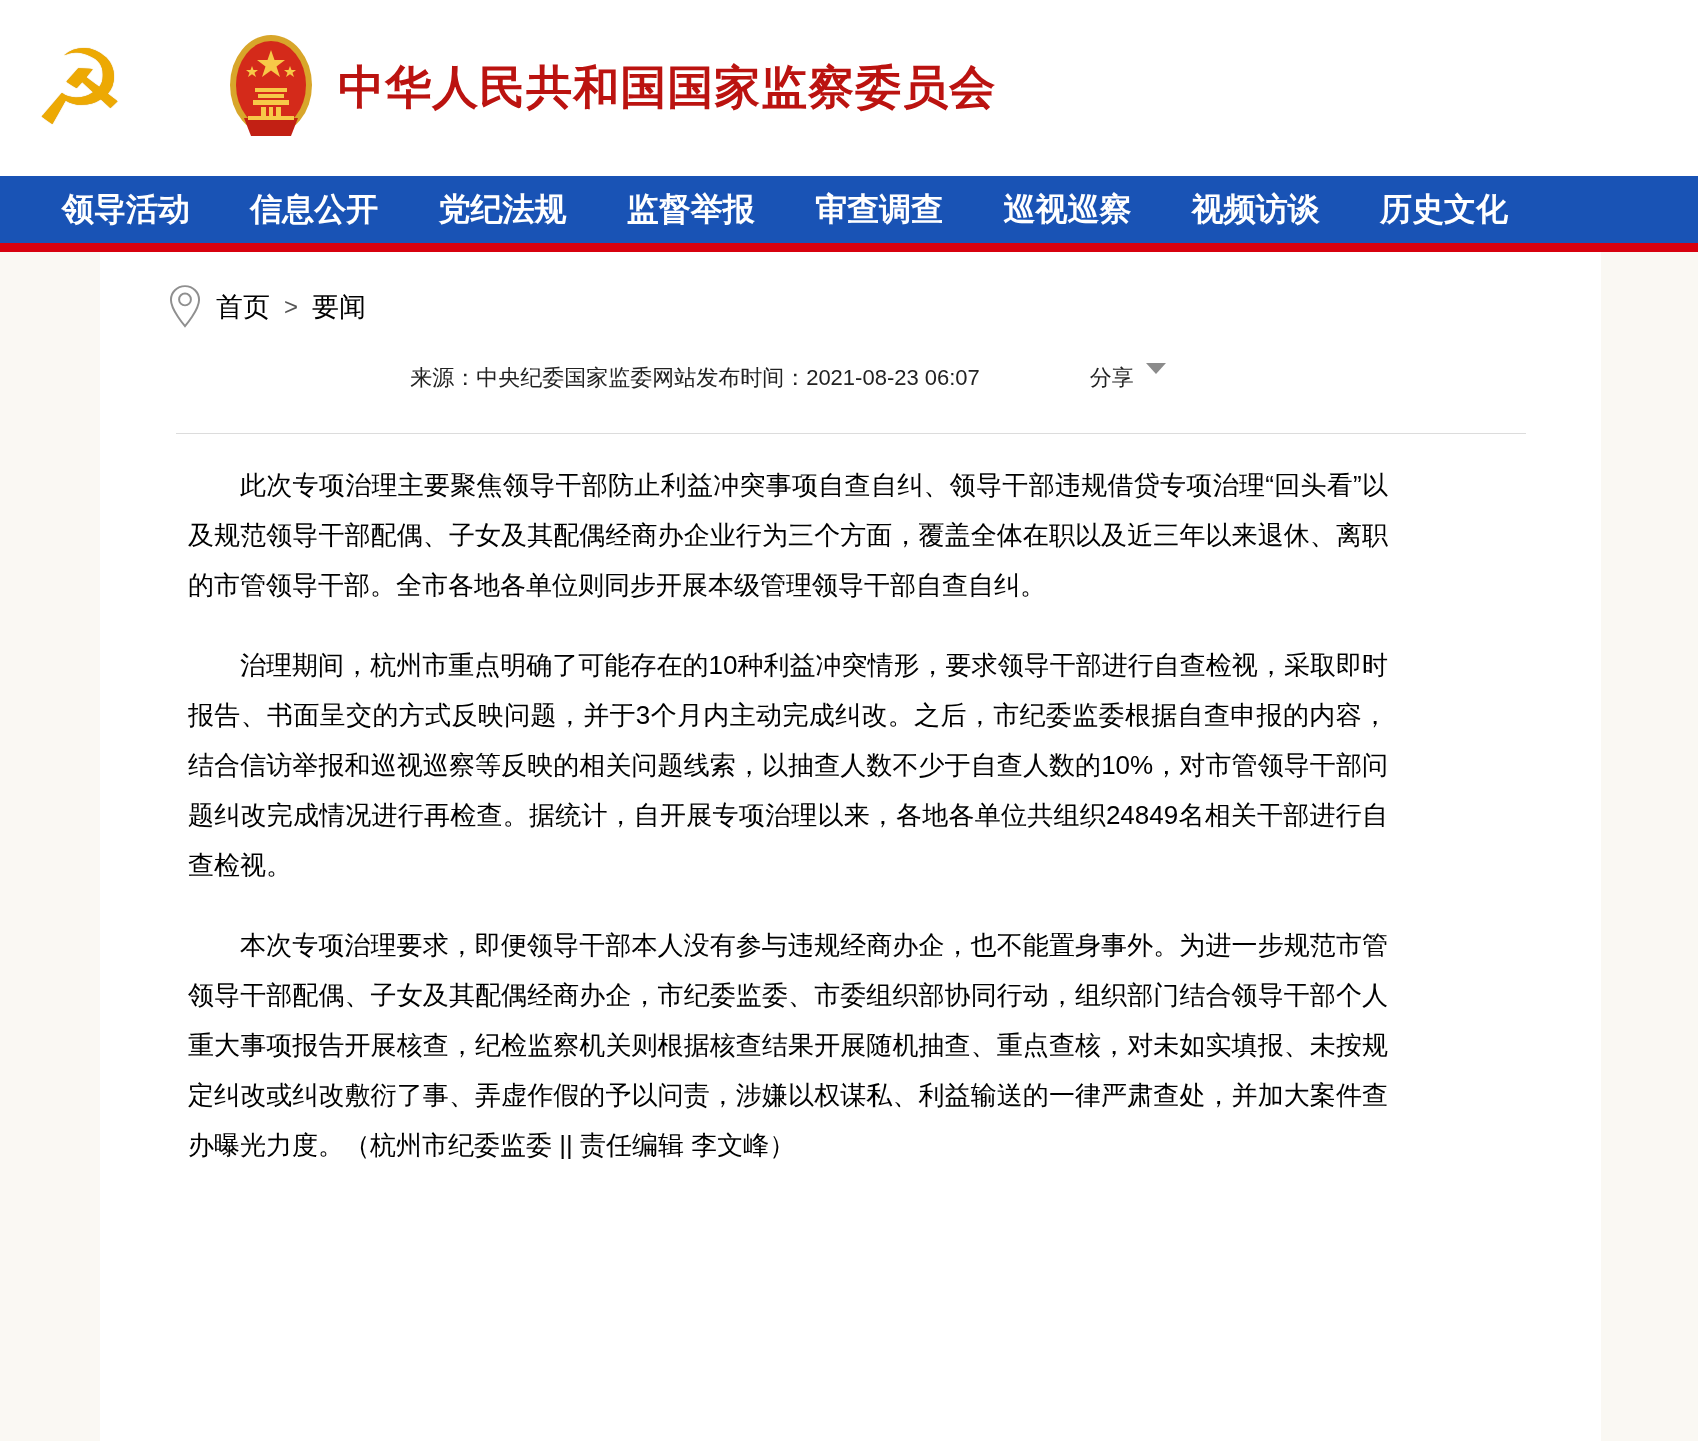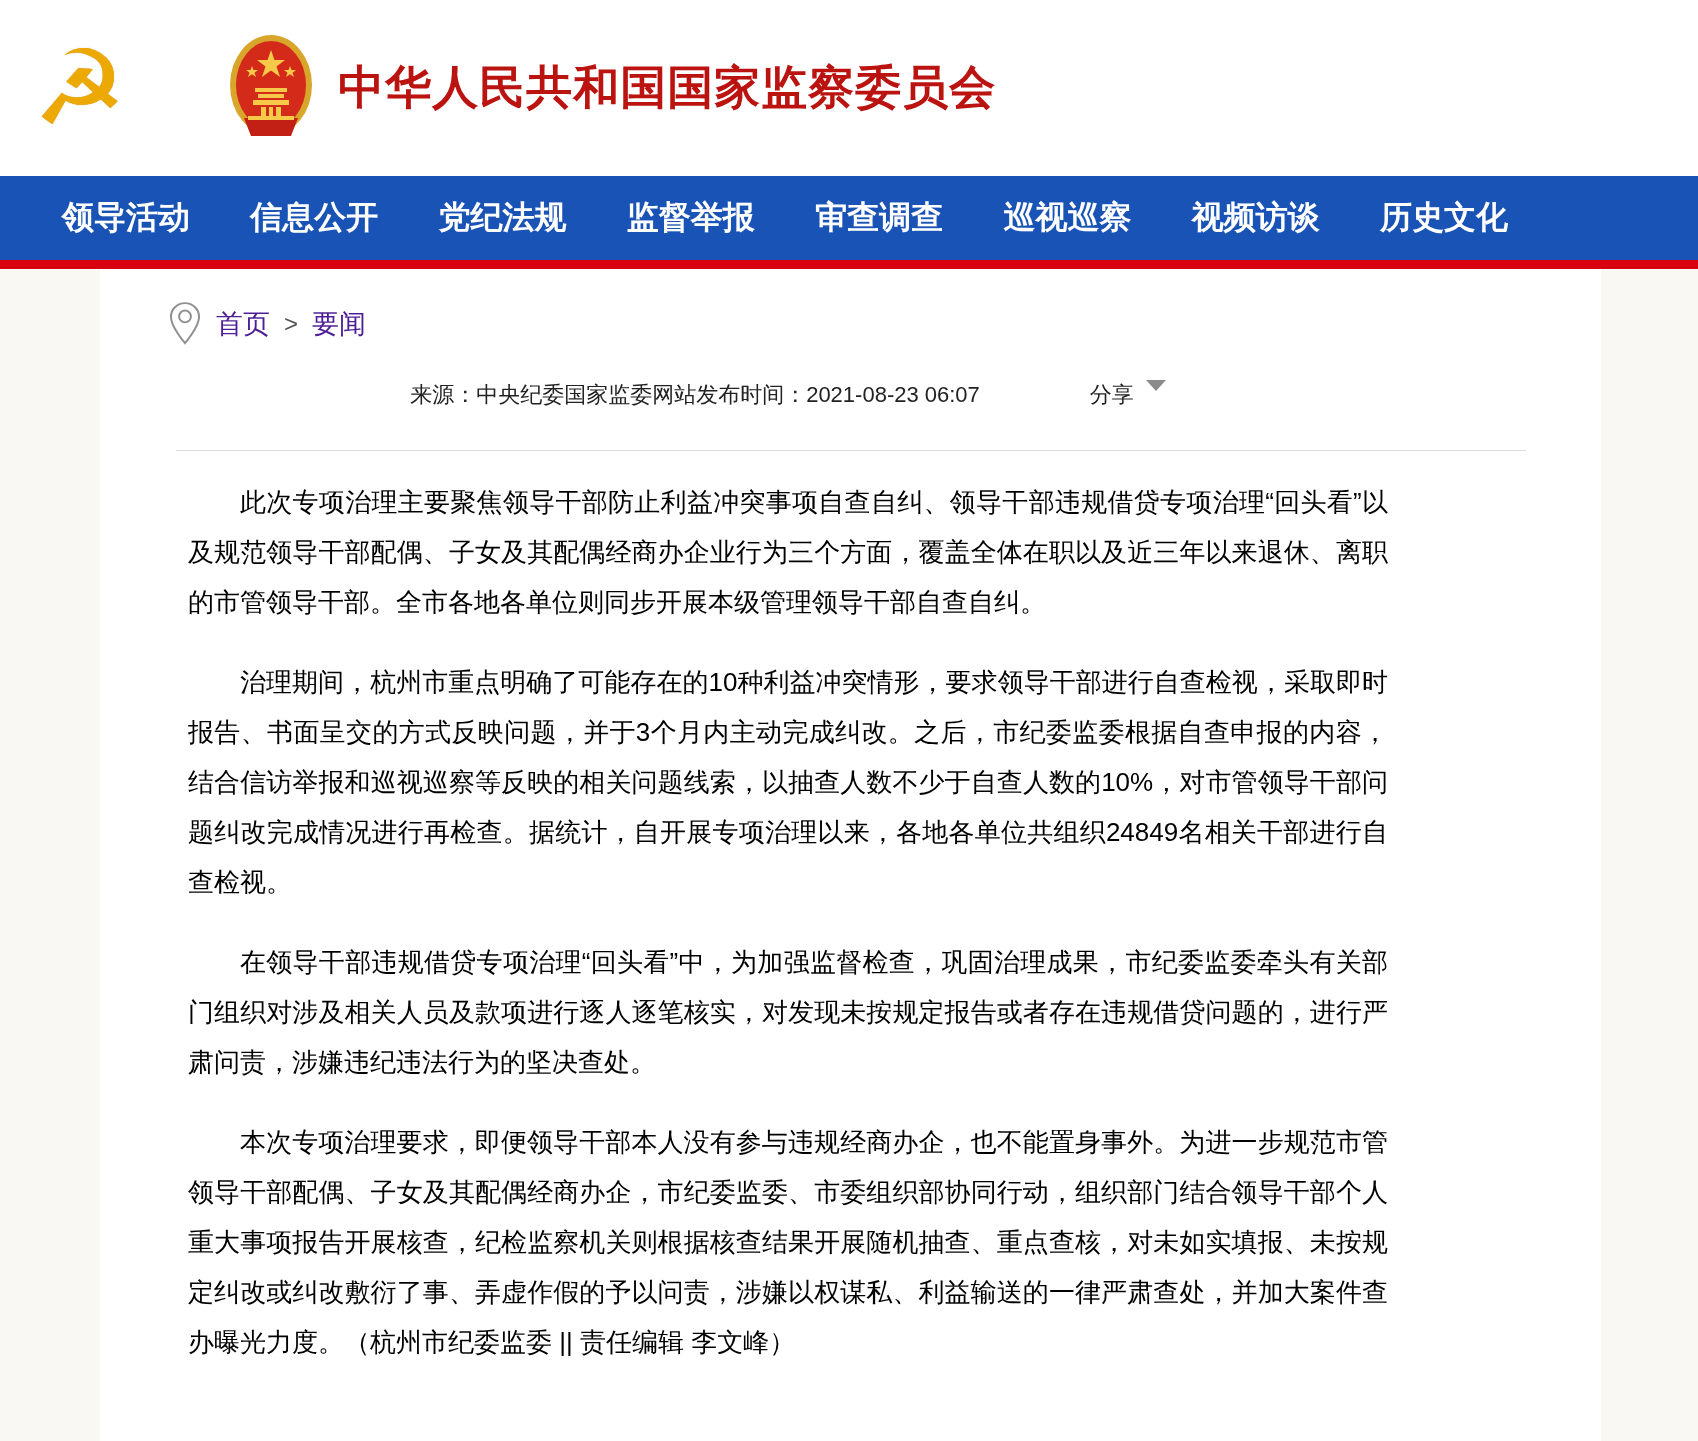--- a/index.html
+++ b/index.html
@@ -35,21 +35,21 @@
     font-weight: bold;
     color: #bb1310;
     white-space: nowrap;
   }
   .brand-text.big { font-size: 53px; letter-spacing: 2px; }
   .brand-text.small { font-size: 46px; letter-spacing: 1px; }
   .national-emblem { margin-right: 24px; display:block; }
 
   
   .main-nav {
-    height: 84px;
+    height: 67px;
     background: #1953b5;
     display: flex;
     align-items: center;
     justify-content: space-between;
     padding: 0 190px 0 62px;
   }
   .main-nav a {
     color: #ffffff;
     text-decoration: none;
     font-family: "Liberation Serif", serif;
@@ -70,21 +70,21 @@
 
   
   .breadcrumb {
     margin: 4px 0 0 68px;
     display: flex;
     align-items: center;
     font-size: 27px;
     color: #3c3c3c;
   }
   .breadcrumb .pin { margin-right: 14px; display:block; }
-  .breadcrumb a { color: #4c1d95; text-decoration: none; }
+  .breadcrumb a { color: #000000; text-decoration: none; }
   .breadcrumb .sep { margin: 0 14px; color: #555; font-size: 24px; }
 
   
   .article-head { width: 1200px; margin-left: 88px; text-align: center; }
   .article-title {
     margin: 44px 0 0 0;
     font-size: 37px;
     font-weight: bold;
     color: #27648d;
     letter-spacing: 1px;
@@ -194,18 +194,17 @@
           <span class="share-caret"></span>
         </span>
       </div>
     </div>
 
     <div class="divider"></div>
 
     <div class="article-body">
       <p>此次专项治理主要聚焦领导干部防止利益冲突事项自查自纠、领导干部违规借贷专项治理“回头看”以及规范领导干部配偶、子女及其配偶经商办企业行为三个方面，覆盖全体在职以及近三年以来退休、离职的市管领导干部。全市各地各单位则同步开展本级管理领导干部自查自纠。</p>
       <p>治理期间，杭州市重点明确了可能存在的10种利益冲突情形，要求领导干部进行自查检视，采取即时报告、书面呈交的方式反映问题，并于3个月内主动完成纠改。之后，市纪委监委根据自查申报的内容，结合信访举报和巡视巡察等反映的相关问题线索，以抽查人数不少于自查人数的10%，对市管领导干部问题纠改完成情况进行再检查。据统计，自开展专项治理以来，各地各单位共组织24849名相关干部进行自查检视。</p>
-      <p>在领导干部违规借贷专项治理“回头看”中，为加强监督检查，巩固治理成果，市纪委监委牵头有关部门组织对涉及相关人员及款项进行逐人逐笔核实，对发现未按规定报告或者存在违规借贷问题的，进行严肃问责，涉嫌违纪违法行为的坚决查处。</p>
       <p>本次专项治理要求，即便领导干部本人没有参与违规经商办企，也不能置身事外。为进一步规范市管领导干部配偶、子女及其配偶经商办企，市纪委监委、市委组织部协同行动，组织部门结合领导干部个人重大事项报告开展核查，纪检监察机关则根据核查结果开展随机抽查、重点查核，对未如实填报、未按规定纠改或纠改敷衍了事、弄虚作假的予以问责，涉嫌以权谋私、利益输送的一律严肃查处，并加大案件查办曝光力度。（杭州市纪委监委 || 责任编辑 李文峰）</p>
     </div>
 
   </div>
 </main>
 
 </body></html>

